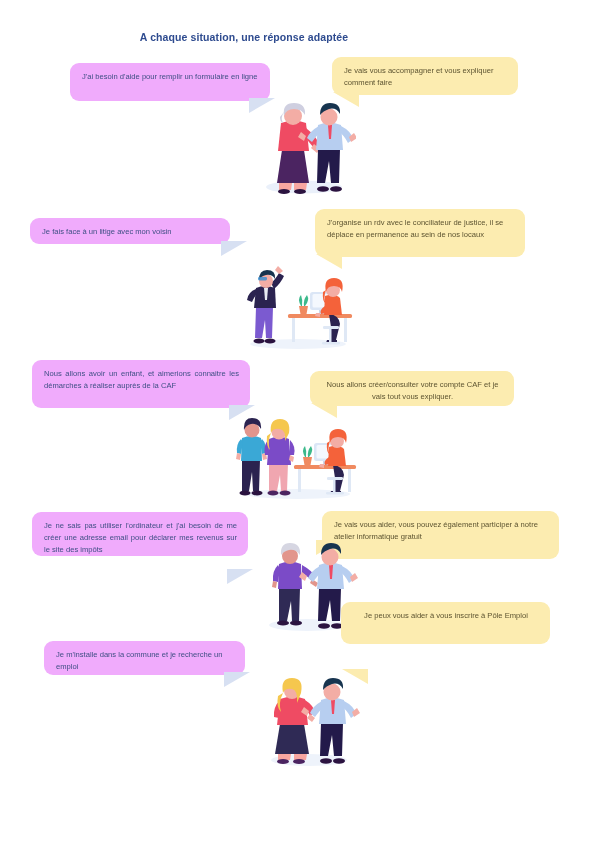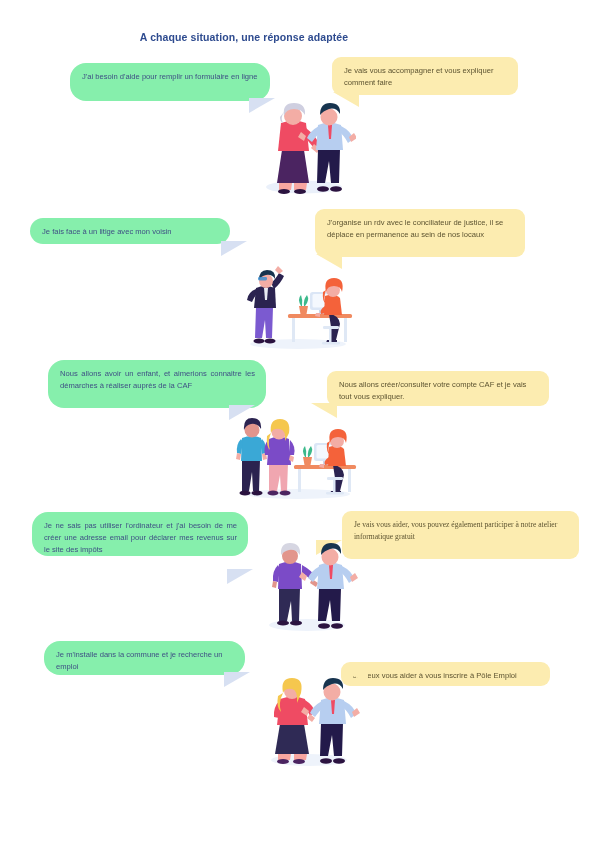--- a/index.html
+++ b/index.html
@@ -34,21 +34,21 @@
   
   .bubble {
     position: absolute;
     box-sizing: border-box;
     border-radius: 9px;
     font-size: 7.6px;
     line-height: 1.55;
     color: #3b4a78;
     padding: 8px 11px 8px 12px;
   }
-  .bubble.blue  { background: #86efac; color: #3e4f84; border-radius: 16px; }
+  .bubble.blue  { background: #f0abfc; color: #3e4f84; }
   .bubble.yellow{ background: #fcecb0; color: #5c5330; }
   .bubble.justify { text-align: justify; }
 
   
   .tail { position: absolute; width: 0; height: 0; }
   .tail.blue-right {
     border-top: 15px solid #d7e0f2;
     border-right: 26px solid transparent;
   }
   .tail.yellow-left {
@@ -163,26 +163,26 @@
 
       <rect x="91" y="64" width="16" height="3" rx="1.3" fill="#dfe8f5"></rect>
       <rect x="97" y="67" width="2.5" height="13" fill="#dfe8f5"></rect>
       <rect x="90" y="80" width="18" height="2.4" rx="1.2" fill="#dfe8f5"></rect>
     </svg>
   </div>
 </div>
 
 <div class="scene">
 
-  <div class="bubble blue justify" style="left:32px; top:360px; width:218px; height:48px;margin-left:16px;">
+  <div class="bubble blue justify" style="left:32px; top:360px; width:218px; height:48px;">
     <span>Nous allons avoir un enfant, et aimerions connaitre les démarches à réaliser auprès de la CAF</span>
   </div>
   <div class="tail blue-right" style="left:229px; top:405px;"></div>
 
-  <div class="bubble yellow" style="left:327px; top:371px; width:222px; height:35px;">
+  <div class="bubble yellow" style="left:310px; top:371px; width:204px; height:35px;text-align:center;">
     <span>Nous allons créer/consulter votre compte CAF et je vais tout vous expliquer.</span>
   </div>
   <div class="tail yellow-left" style="left:311px; top:403px;"></div>
 
   <div class="illus" style="left:228px; top:408px;">
     <svg width="136" height="92" viewBox="0 0 136 92">
       <ellipse cx="70" cy="86" rx="52" ry="5" fill="#eef3fb"></ellipse>
 
       <path d="M14 52 h18 l-1 31 h-6 l-1 -19 -3 19 h-7z" fill="#2b2350"></path>
       <ellipse cx="17" cy="85" rx="5.5" ry="2.4" fill="#2b1340"></ellipse>
@@ -234,21 +234,21 @@
   </div>
 </div>
 
 <div class="scene">
 
   <div class="bubble blue justify" style="left:32px; top:512px; width:216px; height:44px;">
     <span>Je ne sais pas utiliser l'ordinateur et j'ai besoin de me créer une adresse email pour déclarer mes revenus sur le site des impôts</span>
   </div>
   <div class="tail blue-right" style="left:227px; top:569px;"></div>
 
-  <div class="bubble yellow" style="left:342px; top:511px; width:237px; height:48px;font-family:Liberation Serif, serif;">
+  <div class="bubble yellow" style="left:322px; top:511px; width:237px; height:48px;">
     <span>Je vais vous aider, vous pouvez également participer à notre atelier informatique gratuit</span>
   </div>
   <div class="tail yellow-right" style="left:316px; top:540px;"></div>
 
   <div class="illus" style="left:251px; top:533px;">
     <svg width="110" height="100" viewBox="0 0 110 100">
       <ellipse cx="56" cy="92" rx="38" ry="6" fill="#eef3fb"></ellipse>
 
       <path d="M28 55 h21 l-1 33 h-7 l-1 -20 -4 20 h-8z" fill="#2f2a55"></path>
       <ellipse cx="32" cy="90" rx="6" ry="2.6" fill="#2b1340"></ellipse>
@@ -276,21 +276,21 @@
   </div>
 </div>
 
 <div class="scene">
 
   <div class="bubble blue" style="left:44px; top:641px; width:201px; height:34px;">
     <span>Je m'installe dans la commune et je recherche un emploi</span>
   </div>
   <div class="tail blue-right" style="left:224px; top:672px;"></div>
 
-  <div class="bubble yellow" style="left:341px; top:662px; width:209px; height:24px;">
+  <div class="bubble yellow" style="left:341px; top:602px; width:209px; height:42px;text-align:center;">
     <span>Je peux vous aider à vous inscrire à Pôle Emploi</span>
   </div>
   <div class="tail yellow-left" style="left:342px; top:669px;"></div>
 
   <div class="illus" style="left:253px; top:668px;">
     <svg width="110" height="100" viewBox="0 0 110 100">
       <ellipse cx="56" cy="92" rx="38" ry="6" fill="#eef3fb"></ellipse>
 
       <path d="M27 56 h24 l5 30 h-34z" fill="#2f2a55"></path>
       <path d="M25 86 h13 l-1 6 h-12z" fill="#f8a6a0"></path>

